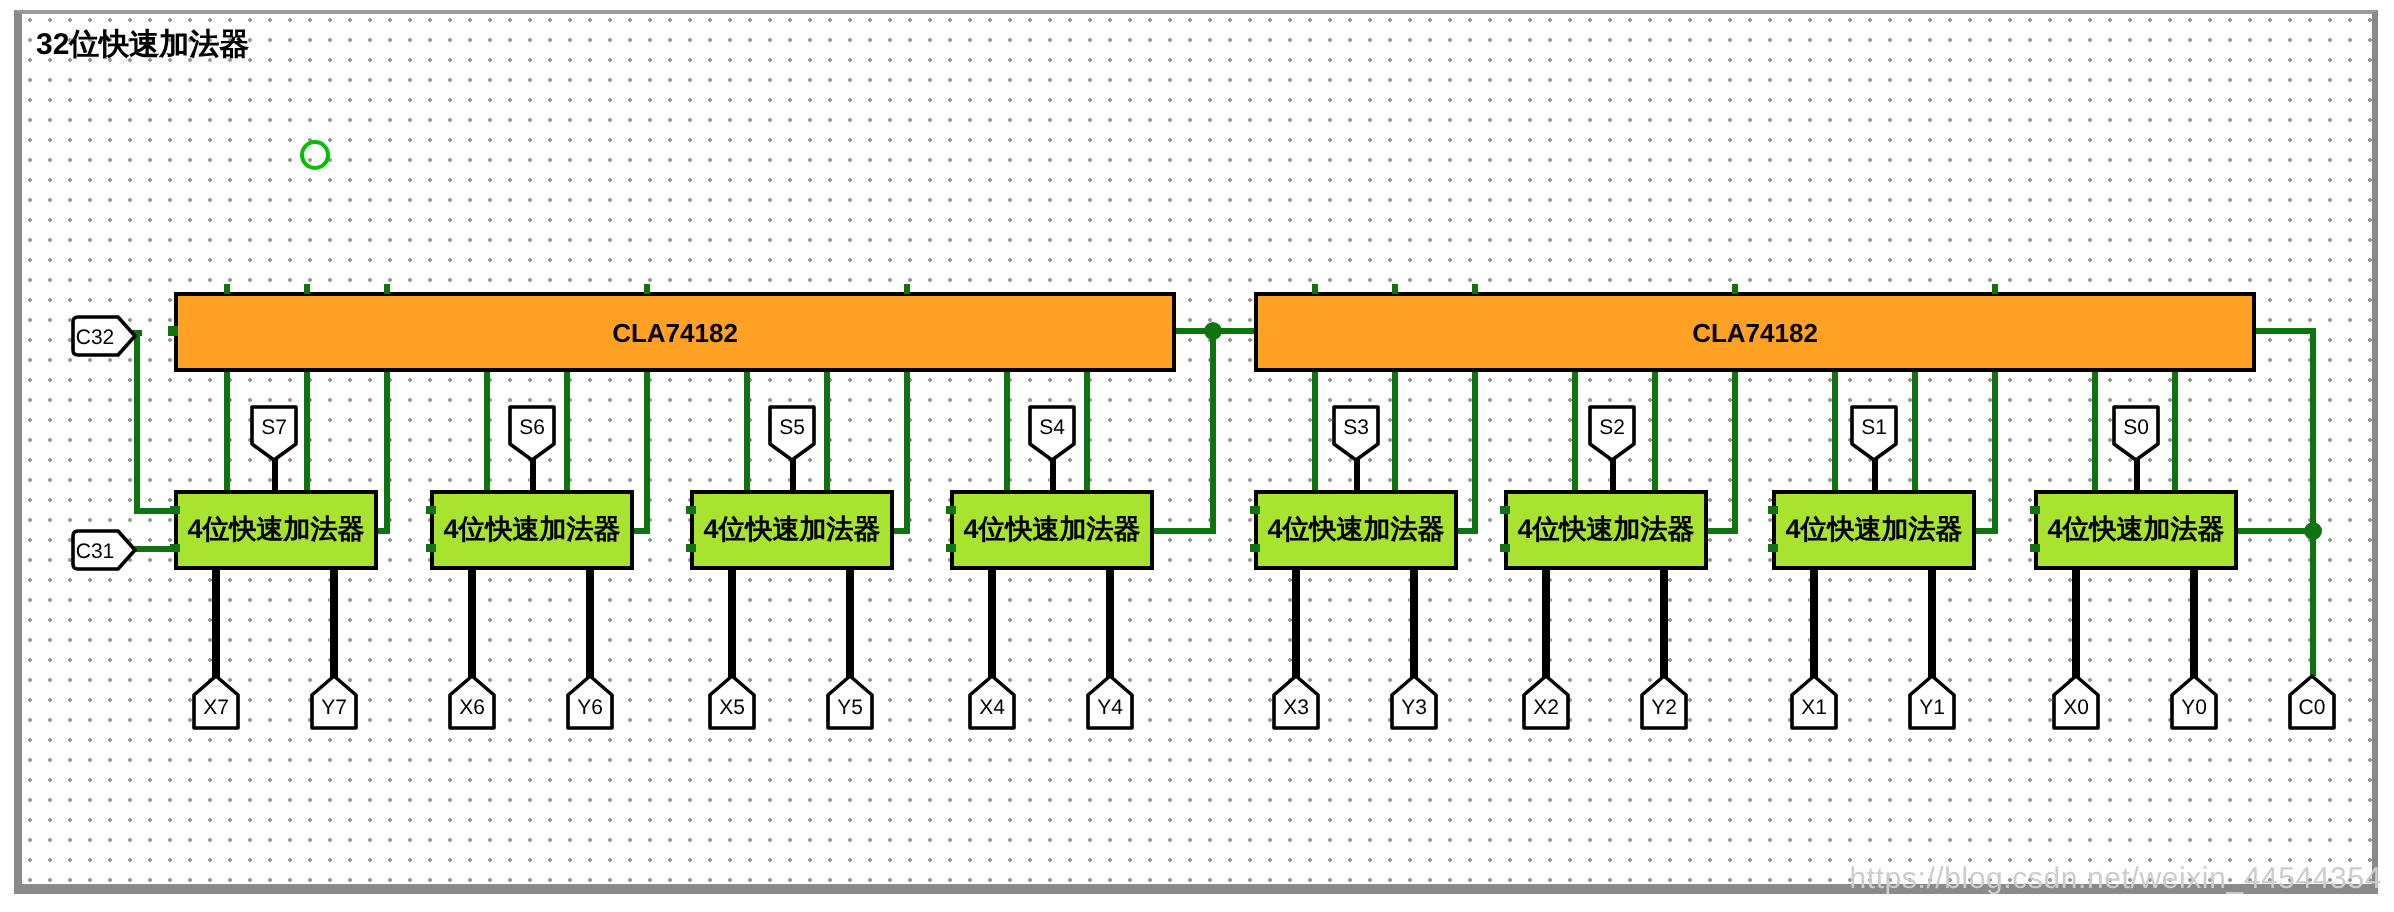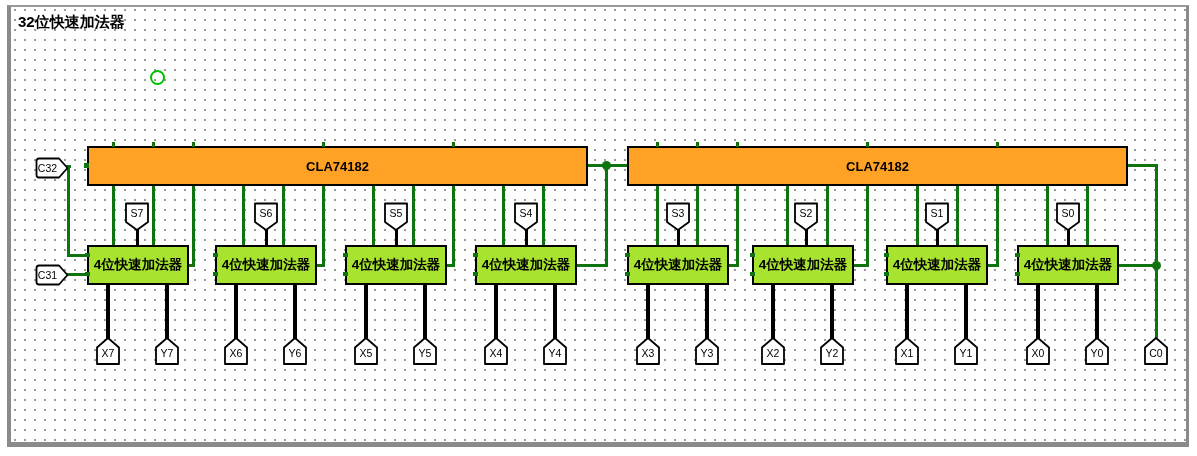--- a/index.html
+++ b/index.html
@@ -22,20 +22,21 @@
   .tag{position:absolute;z-index:3;}
   .tag text{font-family:"Liberation Sans",sans-serif;font-size:10.5px;fill:#000;}
 </style>
 </head>
 <body>
 
 <div id="canvas">
   <div class="frame"></div>
   <div class="title">32位快速加法器</div>
   <div class="circle"></div>
+  <div class="watermark">https://blog.csdn.net/weixin_44544354</div>
   <div id="components">
       <div class="block cla" style="left: 87px; top: 146px; width: 501px; height: 40px;">CLA74182</div>
       <div class="block cla" style="left: 627px; top: 146px; width: 501px; height: 40px;">CLA74182</div>
       <div class="block adder" style="left: 87px; top: 245px; width: 102px; height: 40px;">4位快速加法器</div>
       <svg width="26" height="29" class="tag" style="left: 124px; top: 202px;">
         <path d="M2 1.5 L24 1.5 L24 20 L13 28 L2 20 Z" fill="#fff" stroke="#000" stroke-width="1.8" stroke-linejoin="round"></path>
         <text x="13" y="15" text-anchor="middle">S7</text>
       </svg>
       <div class="wire" style="background: rgb(0, 0, 0); left: 136px; top: 227px; width: 3px; height: 20px;"></div>
       <svg width="26" height="29" class="tag" style="left: 95px; top: 337px;">

